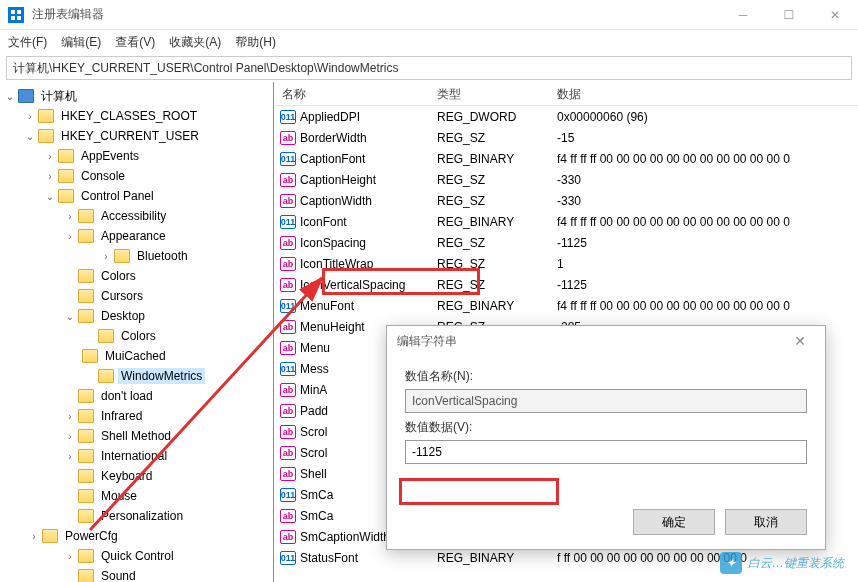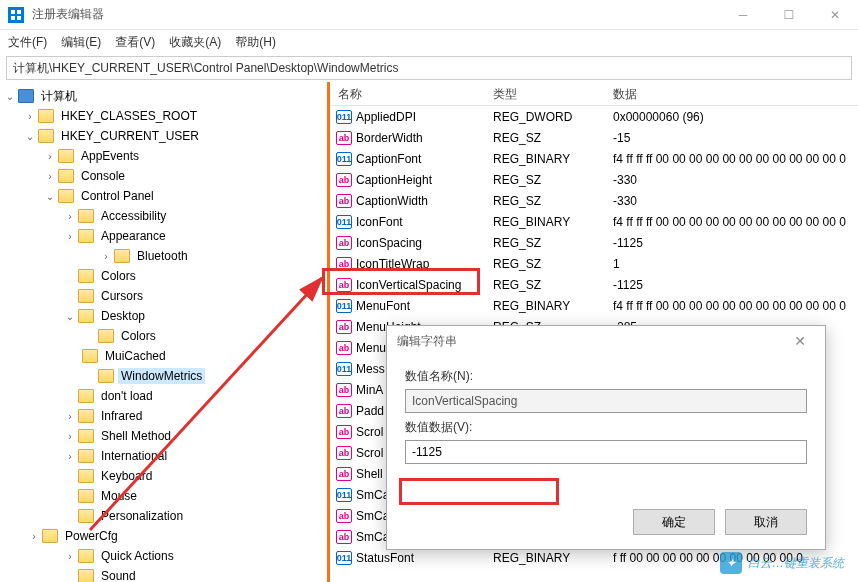--- a/index.html
+++ b/index.html
@@ -11,21 +11,21 @@
 .titlebar .title { flex: 1; color: #555; }
 .win-btns { display: flex; }
 .win-btn { width: 46px; height: 30px; display: flex; align-items: center; justify-content: center; color: #999; }
 
 .menubar { height: 24px; display: flex; align-items: center; padding-left: 8px; gap: 14px; color: #333; }
 .menubar span { cursor: default; }
 
 .pathbar { height: 24px; border: 1px solid #ccc; margin: 2px 6px; padding: 2px 6px; display: flex; align-items: center; color: #333; background: #fff; }
 
 .main { display: flex; height: calc(582px - 30px - 24px - 28px); }
-.tree { width: 330px; border-right: 3px solid #f97316; overflow-y: auto; padding-top: 4px; }
+.tree { width: 274px; border-right: 1px solid #f97316; overflow-y: auto; padding-top: 4px; }
 .tree-row { display: flex; align-items: center; height: 20px; padding-right: 4px; white-space: nowrap; cursor: default; }
 .tree-row.selected .label { background: #cce8ff; }
 .tree-row .chev { width: 12px; display: inline-flex; justify-content: center; color: #666; font-size: 10px; }
 .tree-row .chev.open::before { content: "⌄"; }
 .tree-row .chev.closed::before { content: "›"; }
 .tree-row .icon { width: 16px; height: 14px; margin: 0 4px 0 2px; display: inline-block; }
 .tree-row .icon.folder { background: linear-gradient(#ffe9a6, #ffd861); border: 1px solid #d9a93e; border-radius: 1px; }
 .tree-row .icon.computer { background: #4a90d9; border: 1px solid #2a6db3; border-radius: 1px; }
 .tree-row .label { padding: 1px 3px; }
 
@@ -208,21 +208,21 @@
         <span class="label">Personalization</span>
       </div>
       <div class="tree-row" style="padding-left: 28px;">
         <span class="chev closed"></span>
         <span class="icon folder"></span>
         <span class="label">PowerCfg</span>
       </div>
       <div class="tree-row" style="padding-left: 64px;">
         <span class="chev closed"></span>
         <span class="icon folder"></span>
-        <span class="label">Quick Actions</span>
+        <span class="label">Quick Control</span>
       </div>
       <div class="tree-row" style="padding-left: 64px;">
         <span class="chev"></span>
         <span class="icon folder"></span>
         <span class="label">Sound</span>
       </div>
     </div>
   <div class="listview">
     <div class="list-header">
       <div class="col-name">名称</div>

